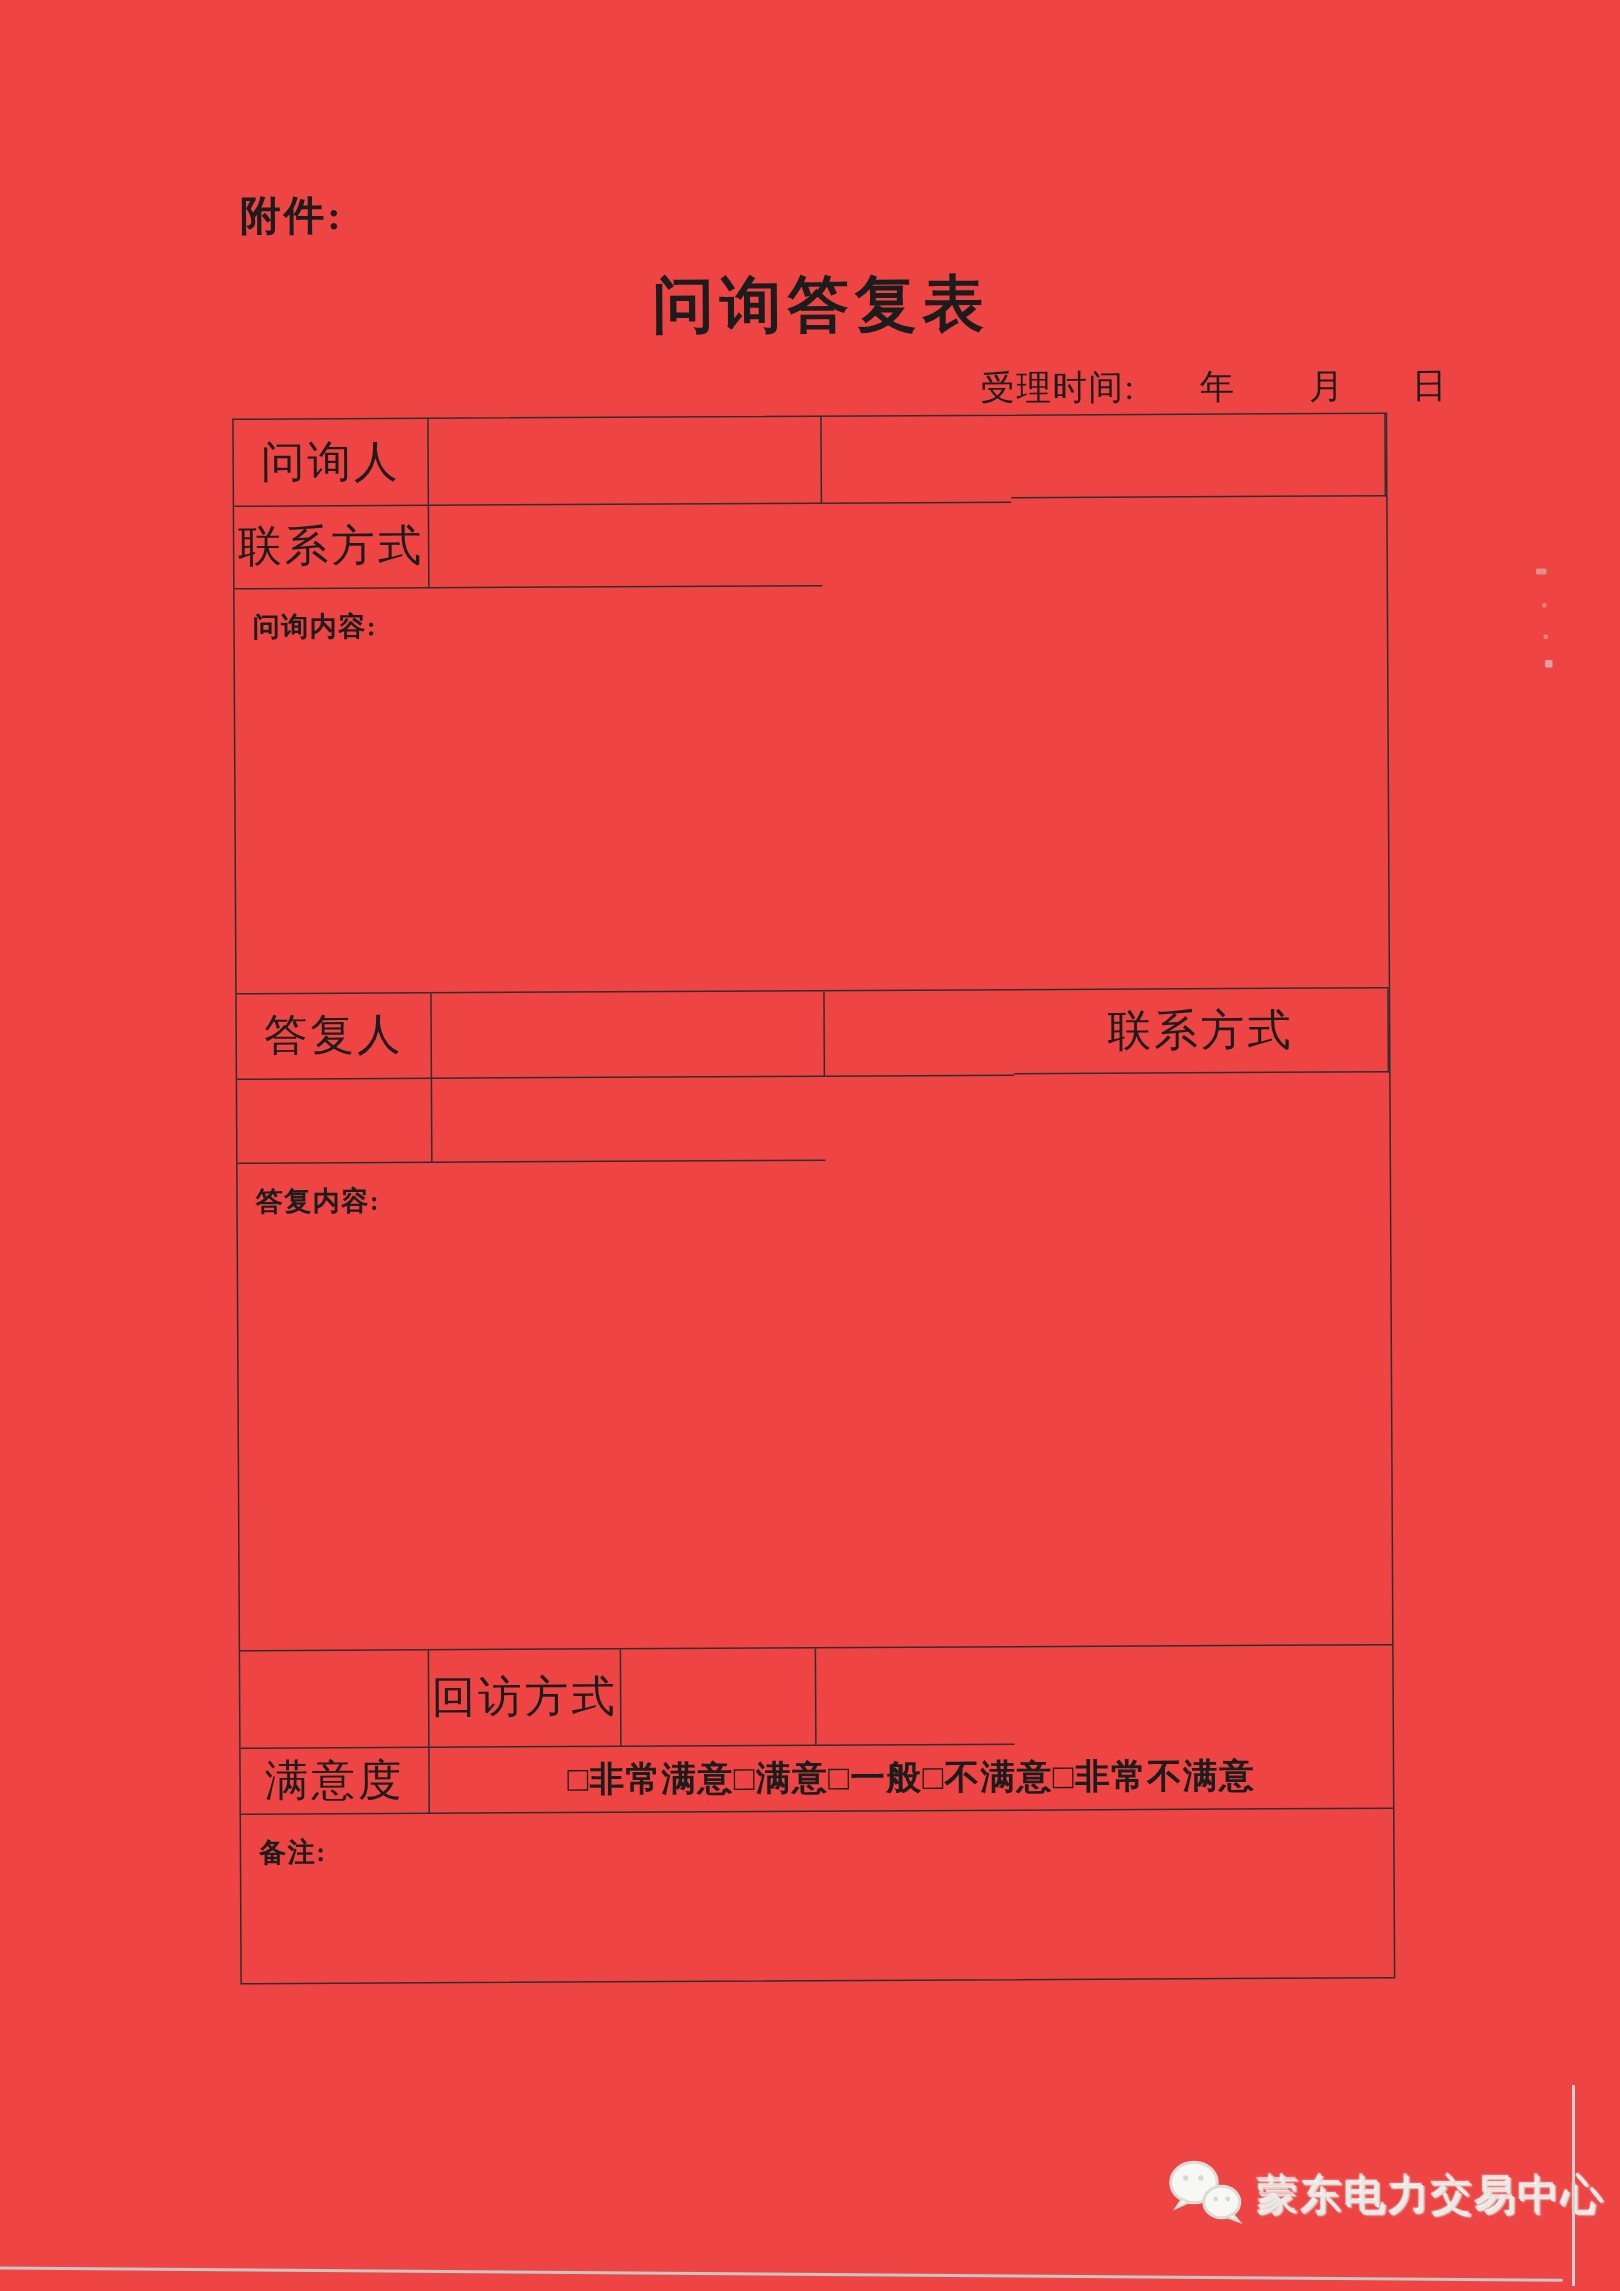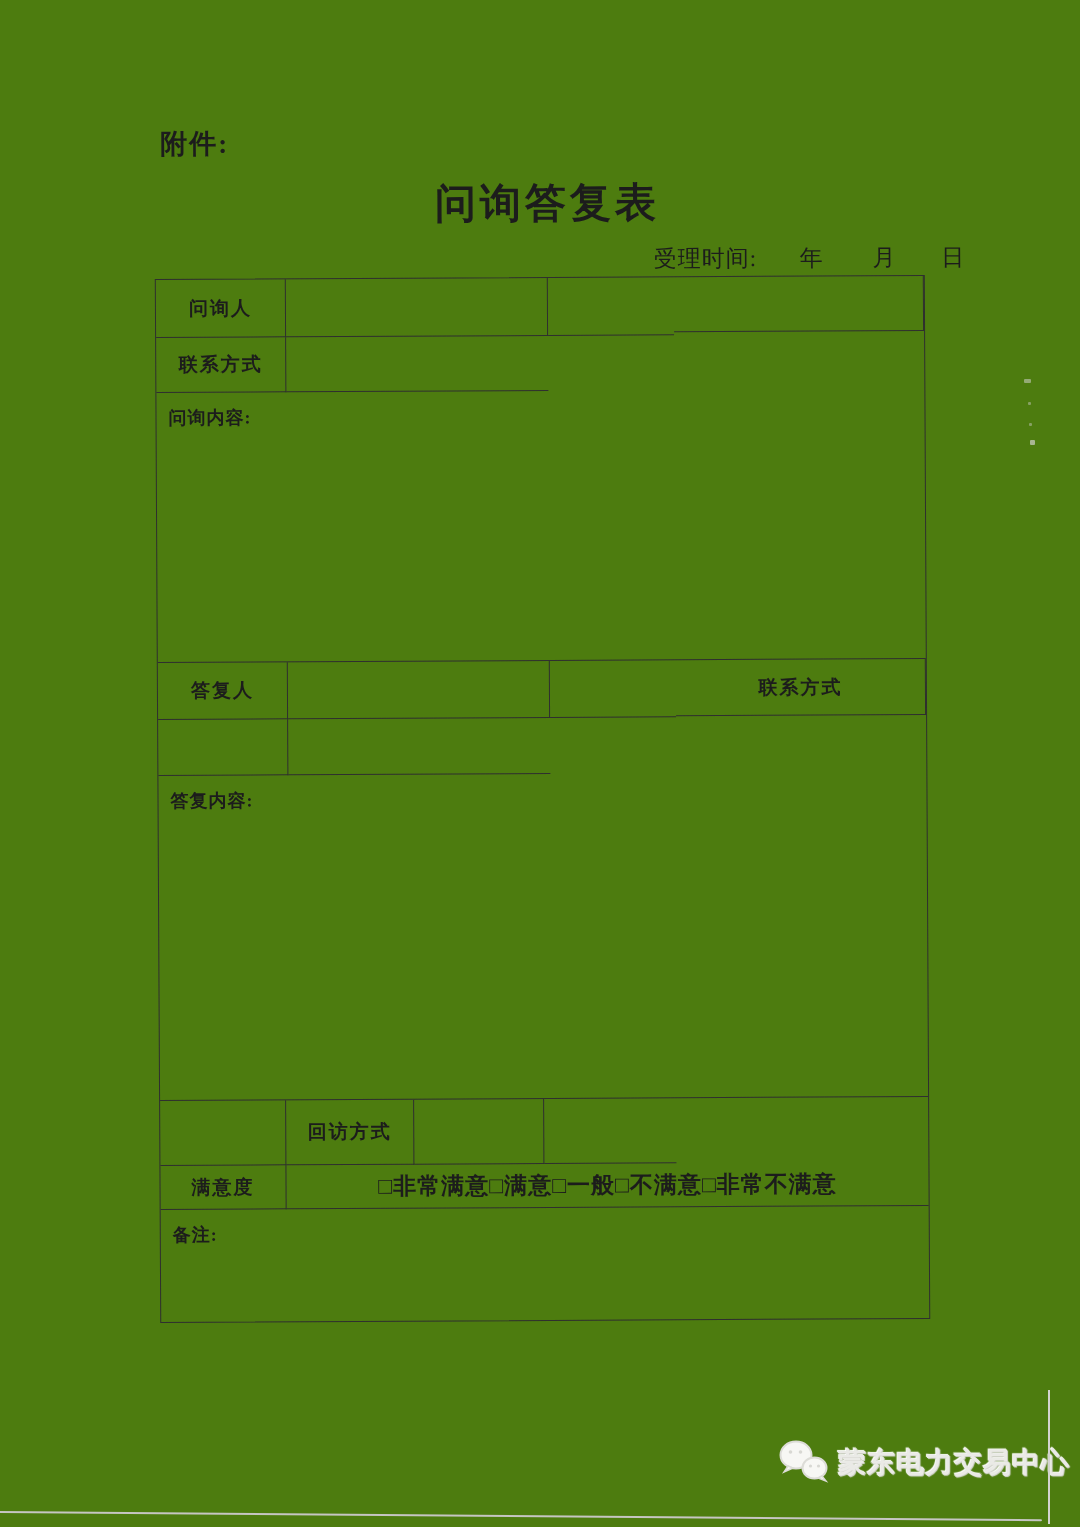--- a/index.html
+++ b/index.html
@@ -1,49 +1,49 @@
 <!DOCTYPE html>
 <html><head>
 <meta charset="utf-8">
 <style>
   * { margin:0; padding:0; box-sizing:border-box; }
   html,body { width:1080px; height:1527px; background:#ffffff; }
   body { font-family:"Liberation Serif", serif; color:#1c1c1c; }
-  .page { position:relative; width:1080px; height:1527px; background:#4d7c0f; overflow:hidden; }
+  .page { position:relative; width:1080px; height:1527px; background:#ef4444; overflow:hidden; }
   .tilt { position:absolute; inset:0; transform:rotate(-0.3deg); transform-origin:540px 700px; }
 
   .attachment { position:absolute; left:163px; top:124px; font-size:27px; font-weight:700; letter-spacing:2px; }
   .title { position:absolute; top:176px; left:0; width:1080px; text-align:center; padding-left:20px;
            font-family:"Liberation Sans", sans-serif; font-size:41px; font-weight:800; letter-spacing:4px; }
   .accept { position:absolute; top:244px; left:656px; font-size:23px; letter-spacing:1px; white-space:nowrap; }
   .accept .unit-y { margin-left:36px; }
   .accept .unit-m { margin-left:42px; }
   .accept .unit-d { margin-left:38px; }
 
   .form-table { position:absolute; left:157px; top:277px; width:770px; height:1044px;
                 border:1px solid #2f2f2f; background:transparent; }
   .grid4 { display:grid; grid-template-columns:130px 262px 126px 250px; }
   .grid6 { display:grid; grid-template-columns:126px 128px 130px 132px 129px 123px; }
   .grid-sat { display:grid; grid-template-columns:126px 642px; }
   .h58{height:58px} .h55{height:55px} .h57{height:57px} .h56{height:56px}
   .h65{height:65px} .h44{height:44px}
   .cell { border-right:1px solid #2f2f2f; border-bottom:1px solid #2f2f2f;
           display:flex; align-items:center; justify-content:center; overflow:hidden; }
   .cell.last { border-right:none; }
-  .lab { font-size:19px; font-weight:700; letter-spacing:2px; }
+  .lab { font-size:29px; font-weight:400; letter-spacing:2px; }
   .val { font-size:21px; }
   .content-cell { border-bottom:1px solid #2f2f2f; padding:12px 12px; }
   .content-cell.no-border { border-bottom:none; }
   .content-label { font-size:18px; font-weight:700; letter-spacing:1px; }
   .content-value { font-size:21px; }
   .sat-options { font-size:23px; font-weight:700; letter-spacing:1px; white-space:nowrap; }
 
   .watermark { position:absolute; left:778px; top:1438px; display:flex; align-items:center; gap:8px; }
   .watermark-text { font-family:"Liberation Sans", sans-serif; font-size:28px; letter-spacing:1px;
-                    color:#eaeae6; text-shadow:1px 1px 1px #d8d8d3, -1px -1px 1px #ffffff; white-space:nowrap;font-weight:bold; }
+                    color:#eaeae6; text-shadow:1px 1px 1px #d8d8d3, -1px -1px 1px #ffffff; white-space:nowrap; }
   .edge-bottom { position:absolute; left:-6px; top:1511px; width:1048px; height:2px; background:#c6c6c3;
                  transform:rotate(0.45deg); transform-origin:left center; border-radius:1px; }
   .edge-right { position:absolute; left:1048px; top:1390px; width:2px; height:134px; background:#d3d3cf; }
   .speck { position:absolute; background:#cfcfca; border-radius:1px; }
   .speck-1 { left:1024px; top:379px; width:7px; height:4px; opacity:.55; }
   .speck-2 { left:1028px; top:402px; width:3px; height:3px; opacity:.45; }
   .speck-3 { left:1029px; top:423px; width:3px; height:3px; opacity:.45; }
   .speck-4 { left:1030px; top:440px; width:5px; height:5px; opacity:.7; }
 </style>
 </head>

